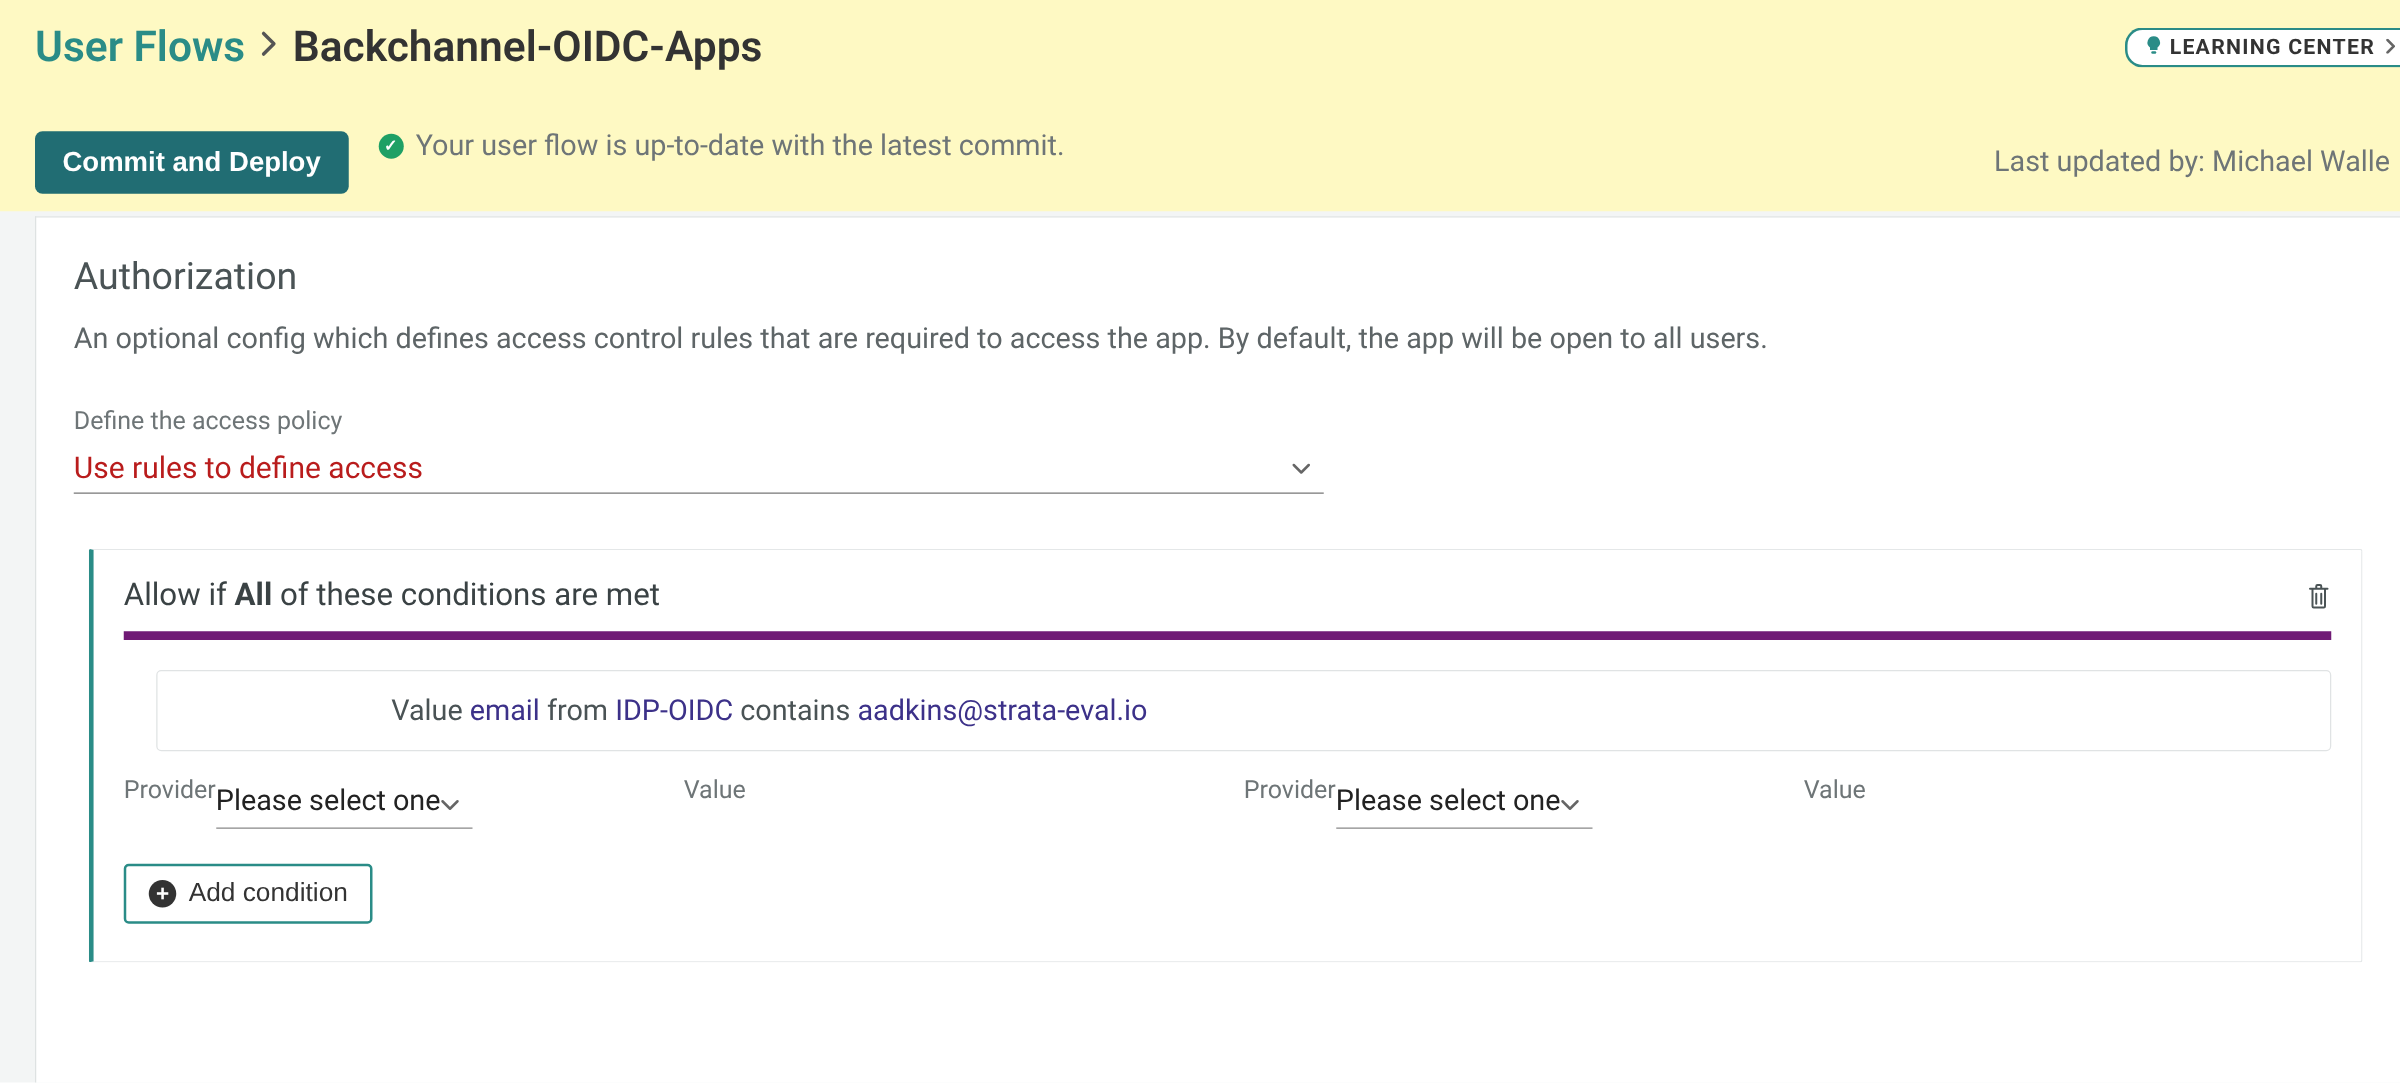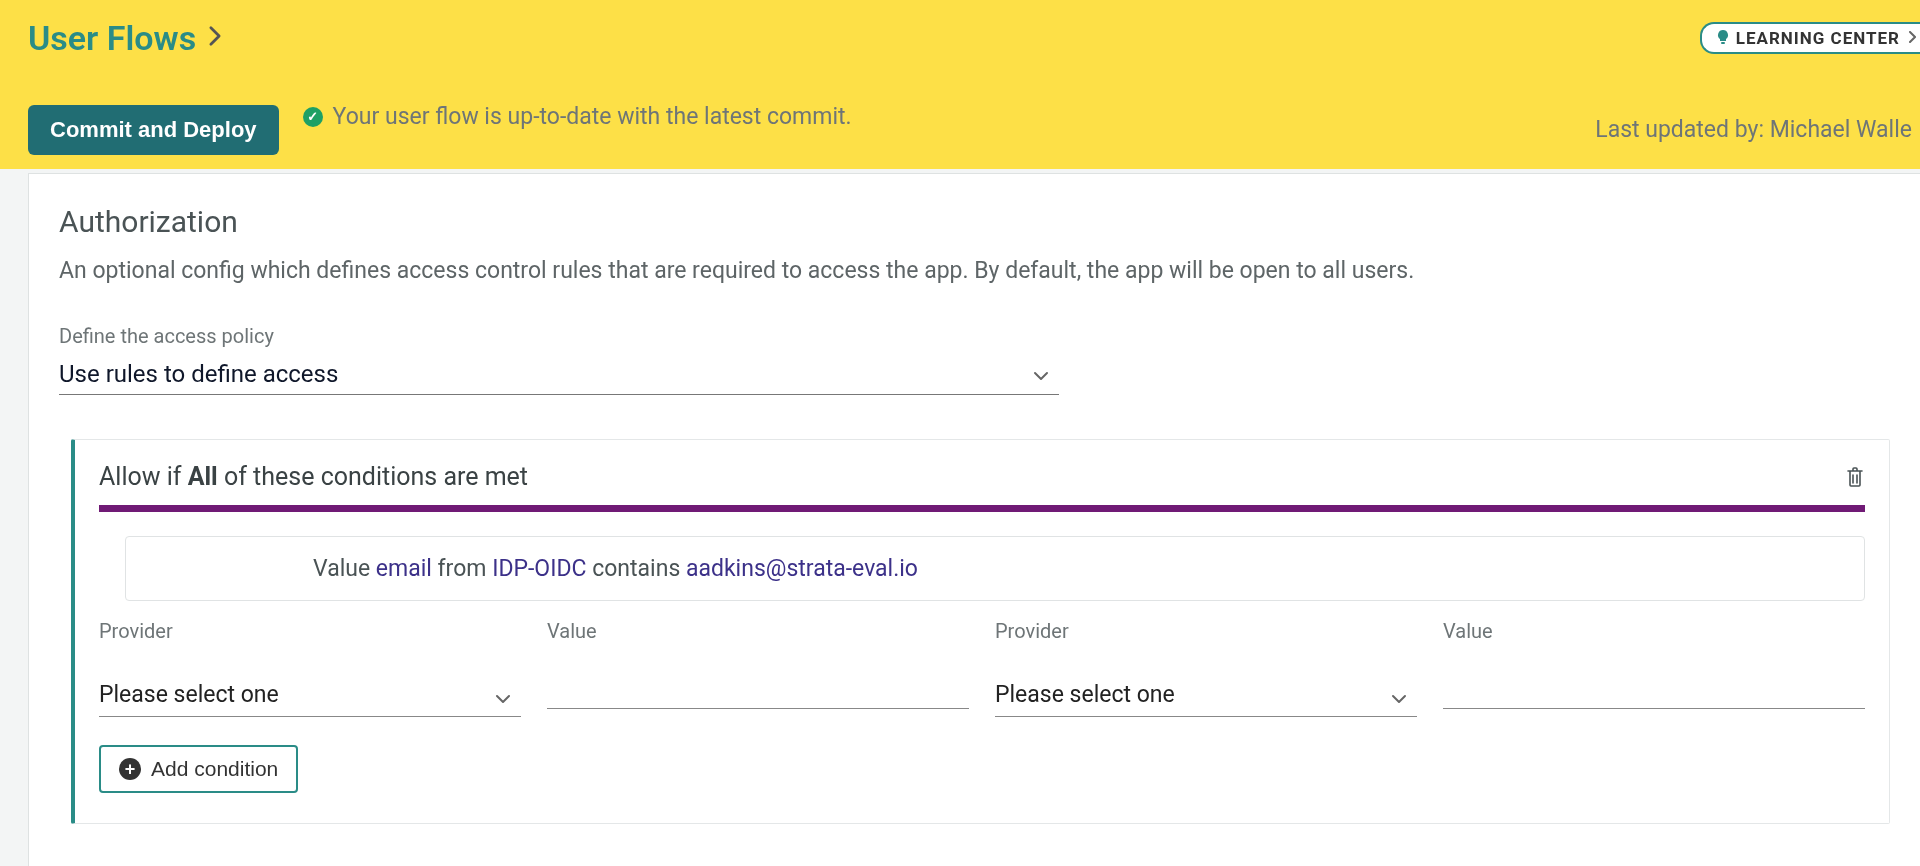--- a/index.html
+++ b/index.html
@@ -9,21 +9,21 @@
     color: #444;
     width: 1920px;
     height: 866px;
     overflow: hidden;
     position: relative;
   }
 
   
   .header-area {
     padding: 18px 8px 14px 28px;
-    background: #fde047;
+    background: #fef9c3;
     width: 100%;
     position: relative;
   }
   .breadcrumb {
     display: flex;
     align-items: center;
     gap: 12px;
     font-size: 34px;
     font-weight: 600;
   }
@@ -153,21 +153,21 @@
     border-bottom: 1px solid #777;
     padding: 6px 0;
     margin-bottom: 44px;
     display: flex;
     align-items: center;
     justify-content: space-between;
     cursor: pointer;
   }
   .policy-select .value {
     font-size: 24px;
-    color: #0f172a;
+    color: #b91c1c;
   }
   .chev-down {
     color: #666;
     font-size: 18px;
     padding-right: 10px;
   }
 
   
   .rule-block {
     border-left: 4px solid #2a8c87;
@@ -218,22 +218,21 @@
 
   .cond-row {
     display: flex;
     gap: 26px;
     margin-top: 8px;
     margin-left: 0;
   }
   .cond-col {
     flex: 1;
     display: flex;
-    flex-direction: column;
-    gap: 20px;
+    flex-direction: row;
   }
   .cond-col .field-label {
     margin-bottom: 10px;
   }
   .under-select, .under-input {
     border: none;
     border-bottom: 1px solid #888;
     padding: 8px 0;
     font-size: 23px;
     color: #222;
@@ -278,20 +277,21 @@
 <body>
 
 <div class="header-area">
   <div class="breadcrumb">
     <span class="root">User Flows</span>
     <span class="chev">
       <svg width="14" height="22" viewBox="0 0 10 16" fill="none">
           <path d="M2 2 L8 8 L2 14" stroke="#555" stroke-width="2" fill="none" stroke-linecap="round" stroke-linejoin="round"></path>
         </svg>
     </span>
+    <span class="leaf">Backchannel-OIDC-Apps</span>
   </div>
 
   <div class="commit-row">
     <button class="commit-btn">Commit and Deploy</button>
     <div class="status-badge">
       <span class="check-circle">✓</span>
       <span class="status-text">Your user flow is up-to-date with the latest commit.</span>
     </div>
     <div class="last-updated">Last updated by: Michael Walle</div>
   </div>

